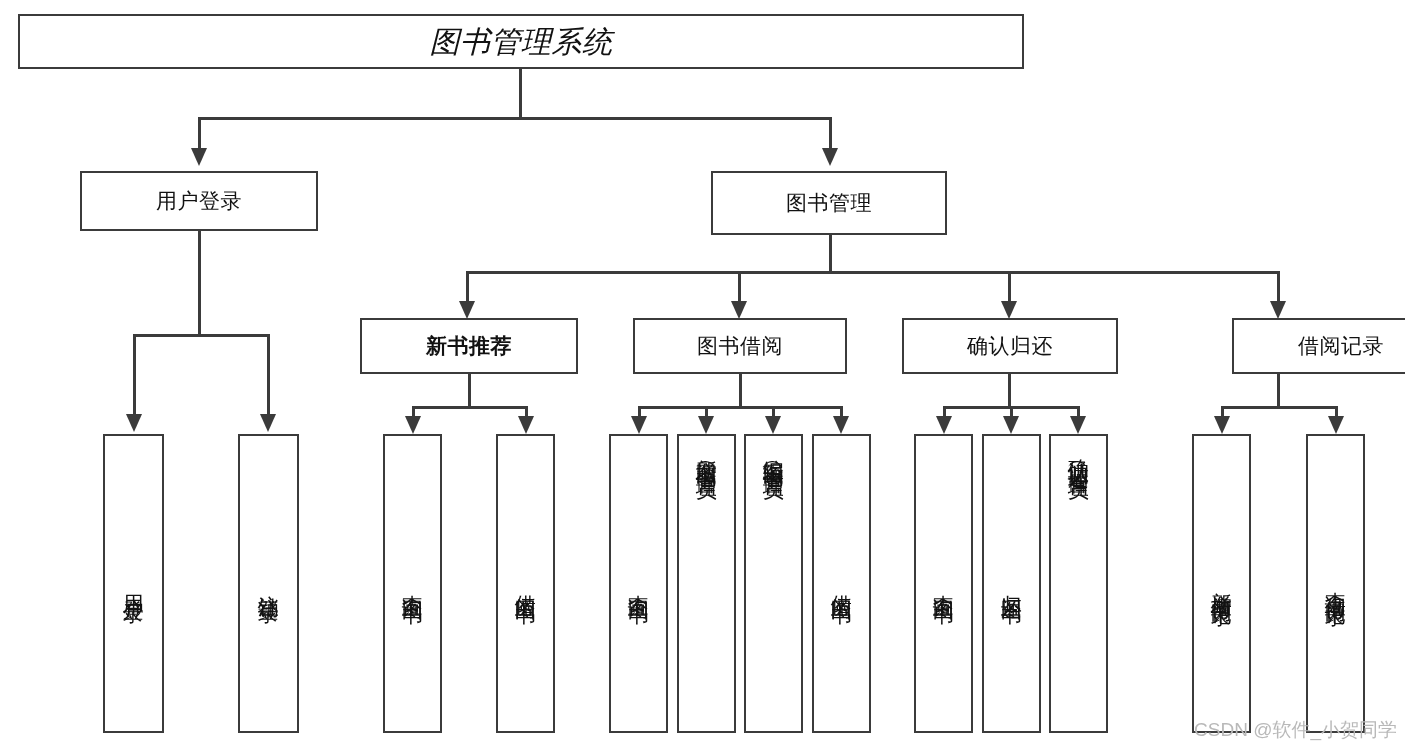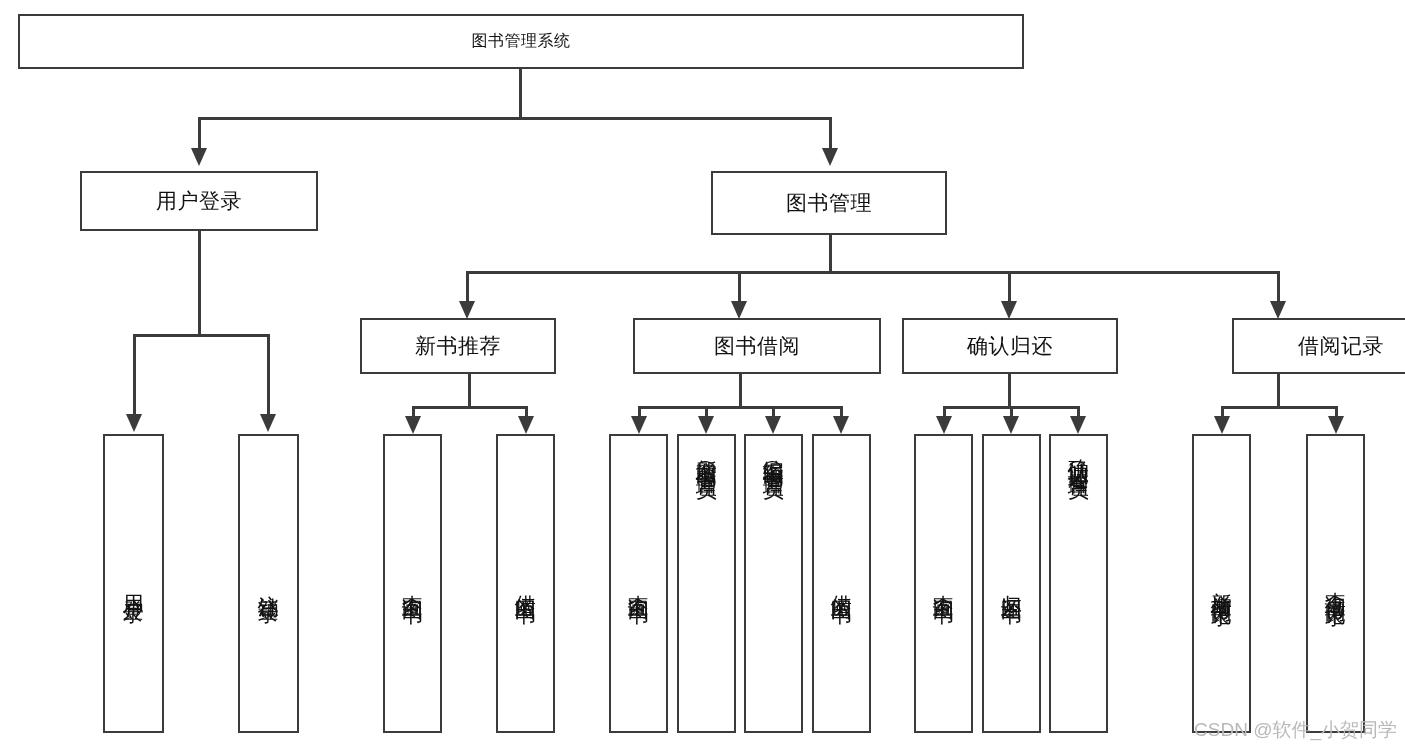--- a/index.html
+++ b/index.html
@@ -33,21 +33,21 @@
   }
   .node-label {
     font-size: 21px;
     line-height: 1.18;
     letter-spacing: 0.5px;
     white-space: nowrap;
     color: #121212;
   }
   
   .h-node .node-label { font-size: 21px; }
-  #root .node-label { font-size: 16px; }
+  #root .node-label { font-size: 30px; font-style: italic; }
 
   
   .leaf {
     align-items: center;
     justify-content: center;
     padding: 4px 0;
   }
   .leaf .node-label {
     writing-mode: vertical-rl;
     text-orientation: upright;
@@ -131,24 +131,24 @@
   <div class="hline" style="left:466px; top:271px; width:814px; height:3px;"></div>
   <div class="vline" style="left:466px; top:271px; width:3px; height:32px;"></div>
   <div class="arrow" style="left:459px; top:301px;"></div>
   <div class="vline" style="left:738px; top:271px; width:3px; height:32px;"></div>
   <div class="arrow" style="left:731px; top:301px;"></div>
   <div class="vline" style="left:1008px; top:271px; width:3px; height:32px;"></div>
   <div class="arrow" style="left:1001px; top:301px;"></div>
   <div class="vline" style="left:1277px; top:271px; width:3px; height:32px;"></div>
   <div class="arrow" style="left:1270px; top:301px;"></div>
 
-  <div class="node h-node" style="left:360px; top:318px; width:196px; height:56px;">
+  <div class="node h-node" style="left:360px; top:318px; width:218px; height:56px;font-weight:bold;">
     <span class="node-label">新书推荐</span>
   </div>
-  <div class="node h-node" style="left:633px; top:318px; width:248px; height:56px;">
+  <div class="node h-node" style="left:633px; top:318px; width:214px; height:56px;">
     <span class="node-label">图书借阅</span>
   </div>
   <div class="node h-node" style="left:902px; top:318px; width:216px; height:56px;">
     <span class="node-label">确认归还</span>
   </div>
   <div class="node h-node" style="left:1232px; top:318px; width:218px; height:56px;">
     <span class="node-label">借阅记录</span>
   </div>
 
   <div class="vline" style="left:468px; top:374px; width:3px; height:32px;"></div>

